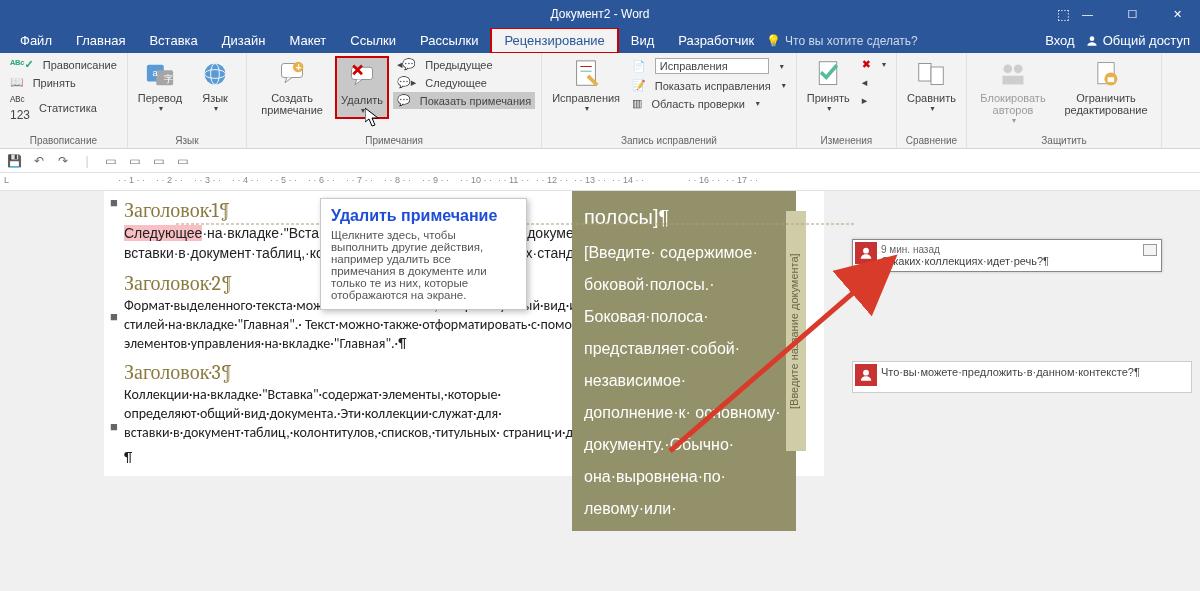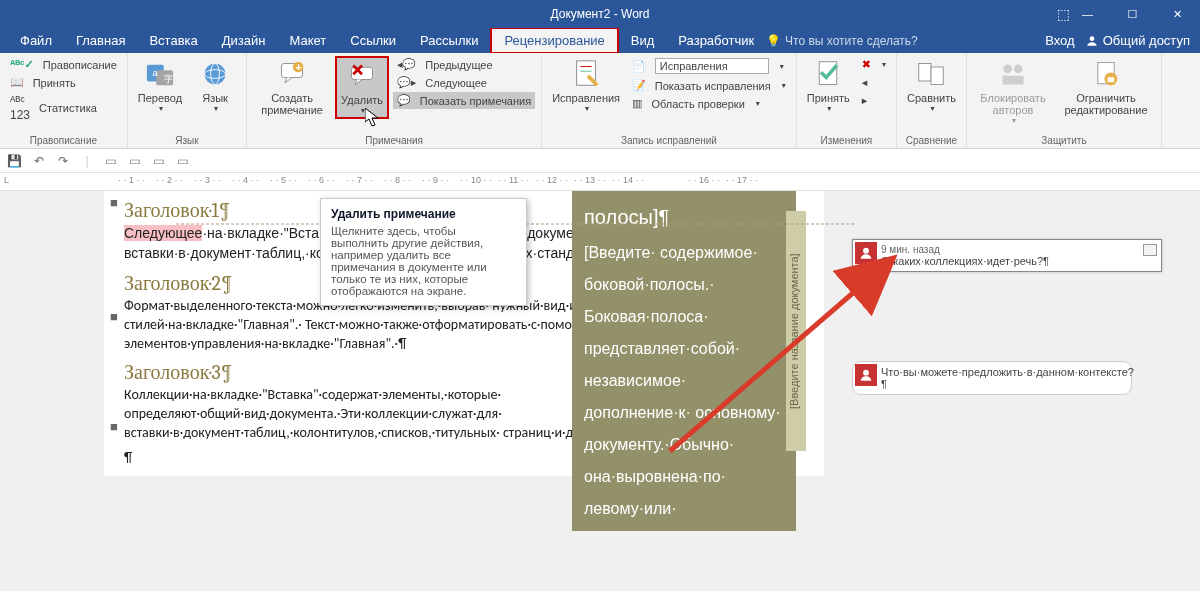--- a/index.html
+++ b/index.html
@@ -40,21 +40,21 @@
 .page { position: absolute; left: 104px; top: 0; width: 720px; background: #fff; padding: 8px 14px 8px 20px; }
 .page .marker { position: absolute; left: 6px; color: #666; font-size: 13px; }
 .heading { color: #8a7a3f; font-size: 20px; font-family: Cambria, serif; margin-bottom: 2px; }
 .para { font-size: 14px; font-family: Calibri, sans-serif; line-height: 1.35; color: #222; }
 .para .hl { background: #f8bfc5; }
 
 .sidebar-text { position: absolute; left: 572px; top: 0; width: 224px; background: #93916a; color: #fff; font-size: 16px; font-family: Calibri, sans-serif; padding: 6px 12px; line-height: 2.0; }
 .sidebar-label { position: absolute; left: 786px; top: 20px; width: 20px; height: 240px; background: #cfcca8; color: #6a6849; writing-mode: vertical-rl; transform: rotate(180deg); font-size: 11px; text-align: center; padding: 6px 2px; }
 
 .tooltip { position: absolute; left: 320px; top: 200px; width: 207px; background: #fff; border: 1px solid #c8c8c8; box-shadow: 2px 2px 6px rgba(0,0,0,0.25); padding: 8px 10px; font-size: 11.5px; color: #555; z-index: 10; }
-.tooltip .tt-title { font-weight: bold; color: #0f172a; margin-bottom: 4px; font-size: 12px; }
+.tooltip .tt-title { font-weight: bold; color: #1d4ed8; margin-bottom: 4px; font-size: 16px; }
 
 .comment-bubble { position: absolute; background: #fff; border: 1px solid #ccc; font-size: 11px; color: #444; padding: 4px 8px 4px 28px; min-height: 32px; }
 .comment-bubble .avatar { position: absolute; left: 2px; top: 2px; width: 22px; height: 22px; background: #c73232; display: flex; align-items: center; justify-content: center; }
 .comment-bubble .avatar svg { width: 14px; height: 14px; }
 .comment-bubble .meta { font-size: 10px; color: #666; }
 .comment-bubble.selected { border: 1px solid #888; box-shadow: 0 0 3px rgba(0,0,0,0.2); }
 .reply-icon { position: absolute; right: 4px; top: 4px; width: 14px; height: 12px; border: 1px solid #999; background: #f4f4f4; }
 
 .arrow-annotation { position: absolute; z-index: 5; pointer-events: none; }
 .share-icon { display: flex; align-items: center; gap: 4px; }
@@ -372,21 +372,21 @@
         <svg viewBox="0 0 24 24">
           <circle cx="12" cy="8" r="5" fill="#fff"></circle>
           <path d="M3 22c0-5 4-8 9-8s9 3 9 8" fill="#fff"></path>
         </svg>
       </div>
     <div class="meta">9 мин. назад</div>
     <div>О·каких·коллекциях·идет·речь?¶</div>
     <div class="reply-icon"></div>
   </div>
 
-  <div class="comment-bubble" style="left:852px; top:170px; width:280px;border-radius:9px;">
+  <div class="comment-bubble" style="left:852px; top:170px; width:340px;">
     <div class="avatar">
         <svg viewBox="0 0 24 24">
           <circle cx="12" cy="8" r="5" fill="#fff"></circle>
           <path d="M3 22c0-5 4-8 9-8s9 3 9 8" fill="#fff"></path>
         </svg>
       </div>
     <div>Что·вы·можете·предложить·в·данном·контексте?¶</div>
   </div>
 
   <svg class="arrow-annotation" style="left:660px; top:60px;" width="260" height="210">

